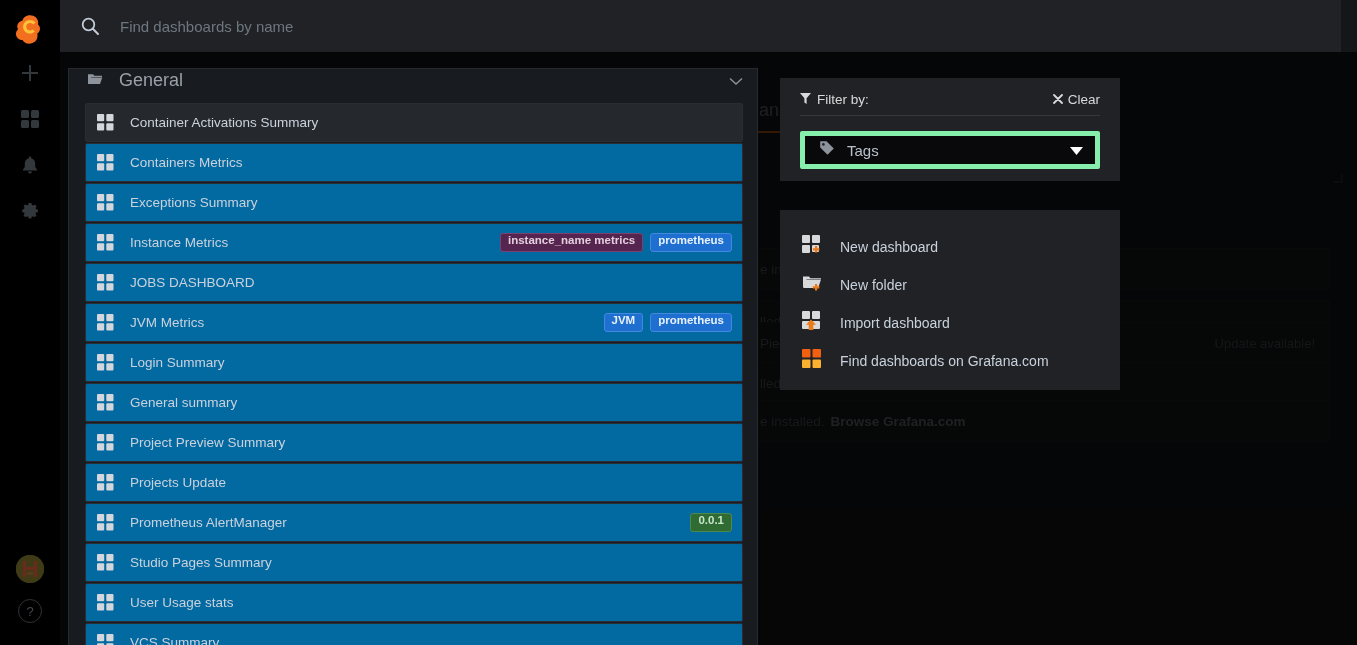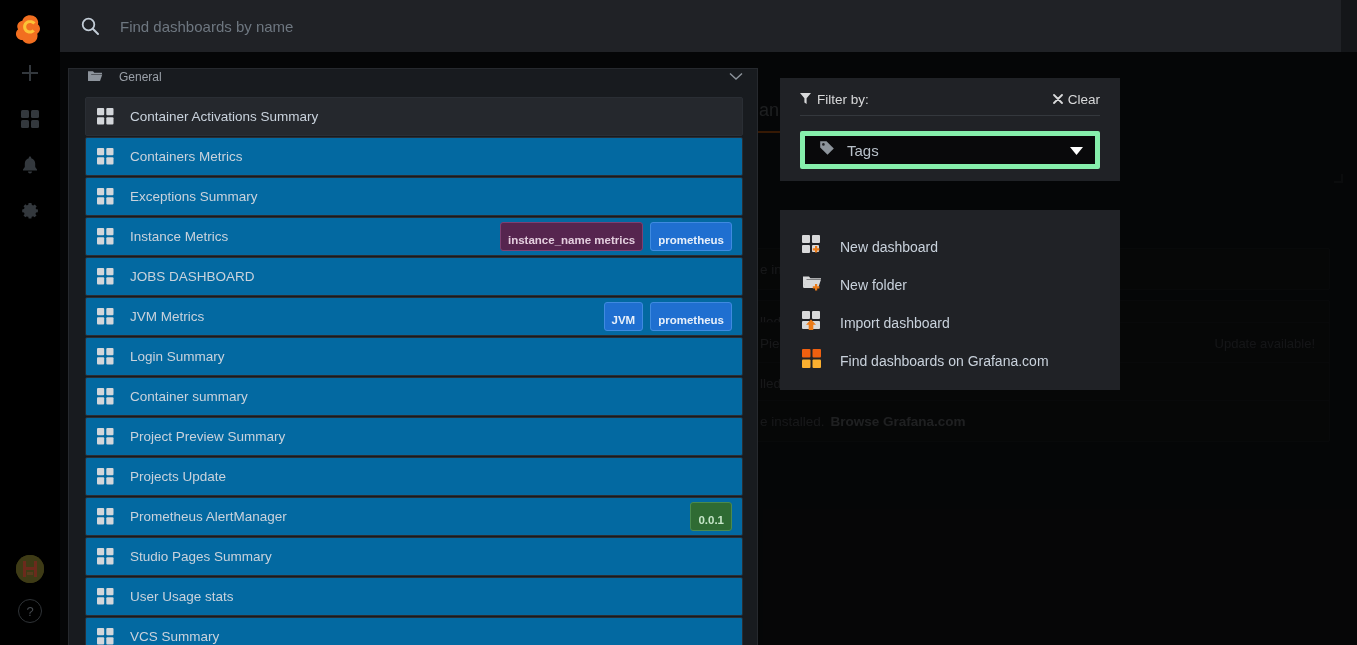--- a/index.html
+++ b/index.html
@@ -74,38 +74,38 @@
   }
   .search-input::placeholder { color: #6e7780; }
 
   
   .results {
     position: absolute; left: 68px; top: 68px; width: 690px; height: 580px;
     background: #181b1f; border: 1px solid #26292e; z-index: 45;
     overflow: hidden;
   }
   .folder-head {
-    height: 28px; display: flex; align-items: center; padding: 0 14px 12px 18px;
-    color: #9fa7b3; font-size: 12px; background: #181b1f;
+    height: 34px; display: flex; align-items: center; padding: 0 14px 12px 18px;
+    color: #9fa7b3; font-size: 18px; background: #181b1f;
   }
   .folder-head .fname { margin-left: 16px; color: #9aa0a8; }
   .folder-head .chev { margin-left: auto; color: #8d949c; }
 
   .dash-row {
     height: 39px; margin: 0 14px 1px 16px;
     background: #0369a1; border: 1px solid #2a2e34; border-radius: 2px;
     display: flex; align-items: center; padding: 0 10px 0 11px;
     cursor: pointer;
   }
   .dash-row.first { background: #25282d; }
   .dash-row .dname { margin-left: 16px; color: #c9d2dc; font-size: 13.5px; }
   .dash-row .tags { margin-left: auto; display: flex; gap: 7px; align-items: center; }
 
   .tag {
-    font-size: 11.5px; font-weight: bold; padding: 12px 7px 4px 7px;
+    font-size: 11.5px; font-weight: bold; padding: 1px 7px 4px 7px;
     border-radius: 3px; line-height: 1; white-space: nowrap;
   }
   .tag.blue   { background: #1f6fd0; color: #e8f0fa; border: 1px solid #3f8ae0; }
   .tag.purple { background: #56254f; color: #e3cede; border: 1px solid #7d4072; }
   .tag.green  { background: #2f6b33; color: #c7e6c9; border: 1px solid #4a8a4e; }
 
   
   .filter-pop {
     position: absolute; left: 780px; top: 78px; width: 340px; height: 103px;
     background: #202226; z-index: 60; padding: 12px 20px 8px 20px;
@@ -335,21 +335,21 @@
         </div>
         <div class="dash-row">
           <span style="display: flex;">
             <svg width="17" height="17" viewBox="0 0 17 17">
               <rect x="0" y="0" width="7.2" height="7.2" rx="1" fill="#d3d6da"></rect>
               <rect x="9.3" y="0" width="7.2" height="7.2" rx="1" fill="#d3d6da"></rect>
               <rect x="0" y="9.3" width="7.2" height="7.2" rx="1" fill="#d3d6da"></rect>
               <rect x="9.3" y="9.3" width="7.2" height="7.2" rx="1" fill="#d3d6da"></rect>
             </svg>
           </span>
-          <span class="dname">Container summary</span>
+          <span class="dname">General summary</span>
         </div>
         <div class="dash-row">
           <span style="display: flex;">
             <svg width="17" height="17" viewBox="0 0 17 17">
               <rect x="0" y="0" width="7.2" height="7.2" rx="1" fill="#d3d6da"></rect>
               <rect x="9.3" y="0" width="7.2" height="7.2" rx="1" fill="#d3d6da"></rect>
               <rect x="0" y="9.3" width="7.2" height="7.2" rx="1" fill="#d3d6da"></rect>
               <rect x="9.3" y="9.3" width="7.2" height="7.2" rx="1" fill="#d3d6da"></rect>
             </svg>
           </span>

